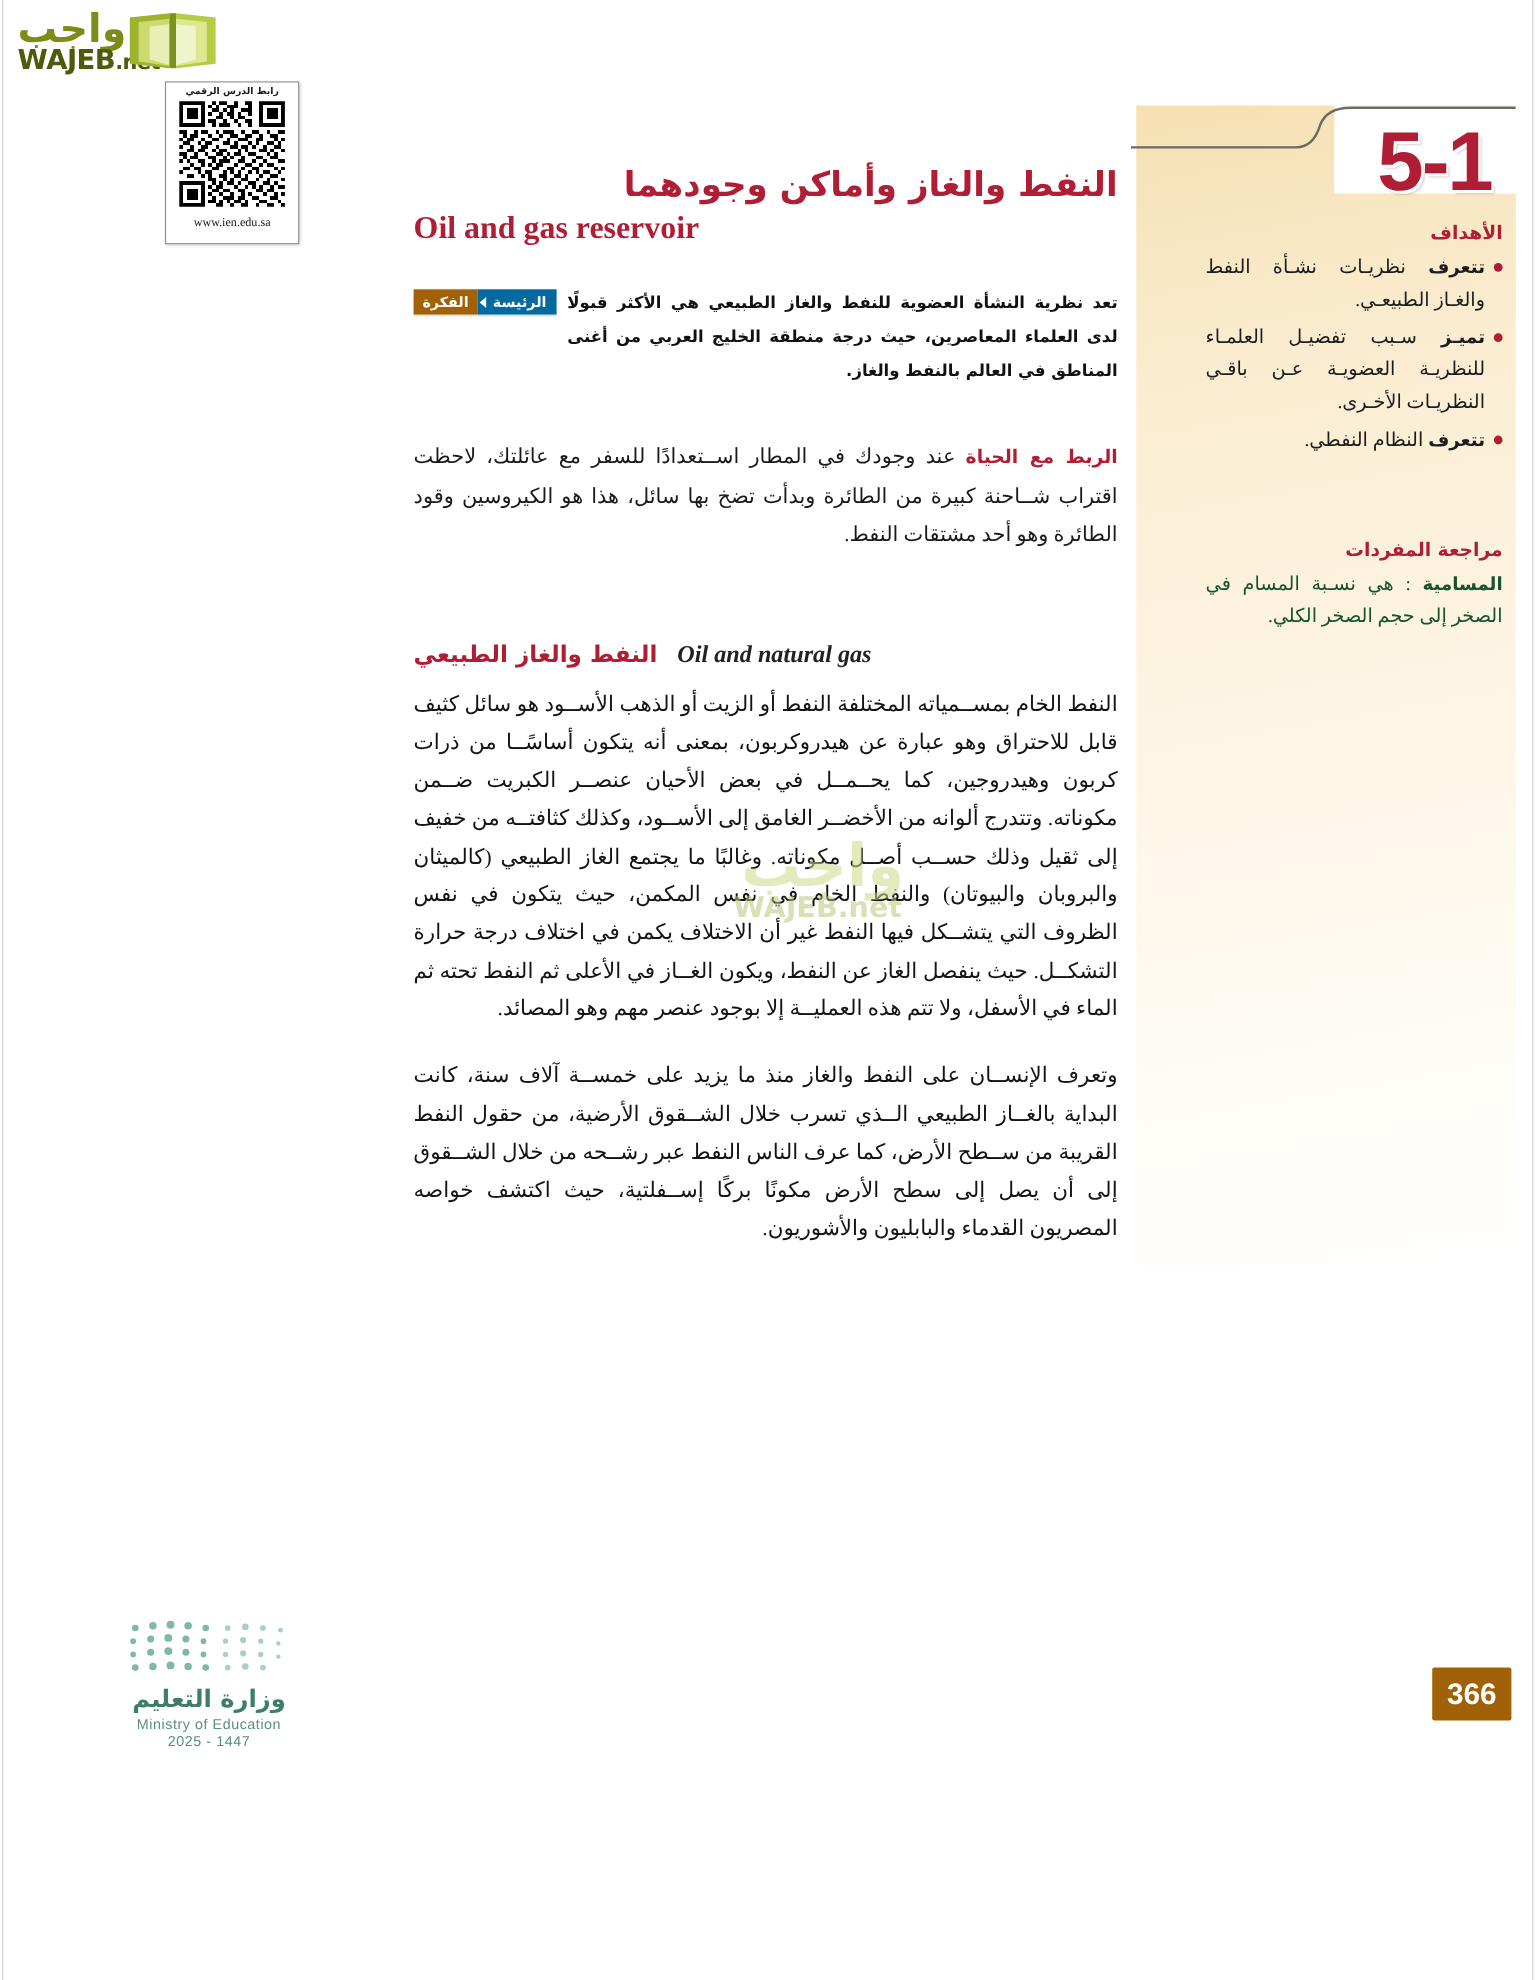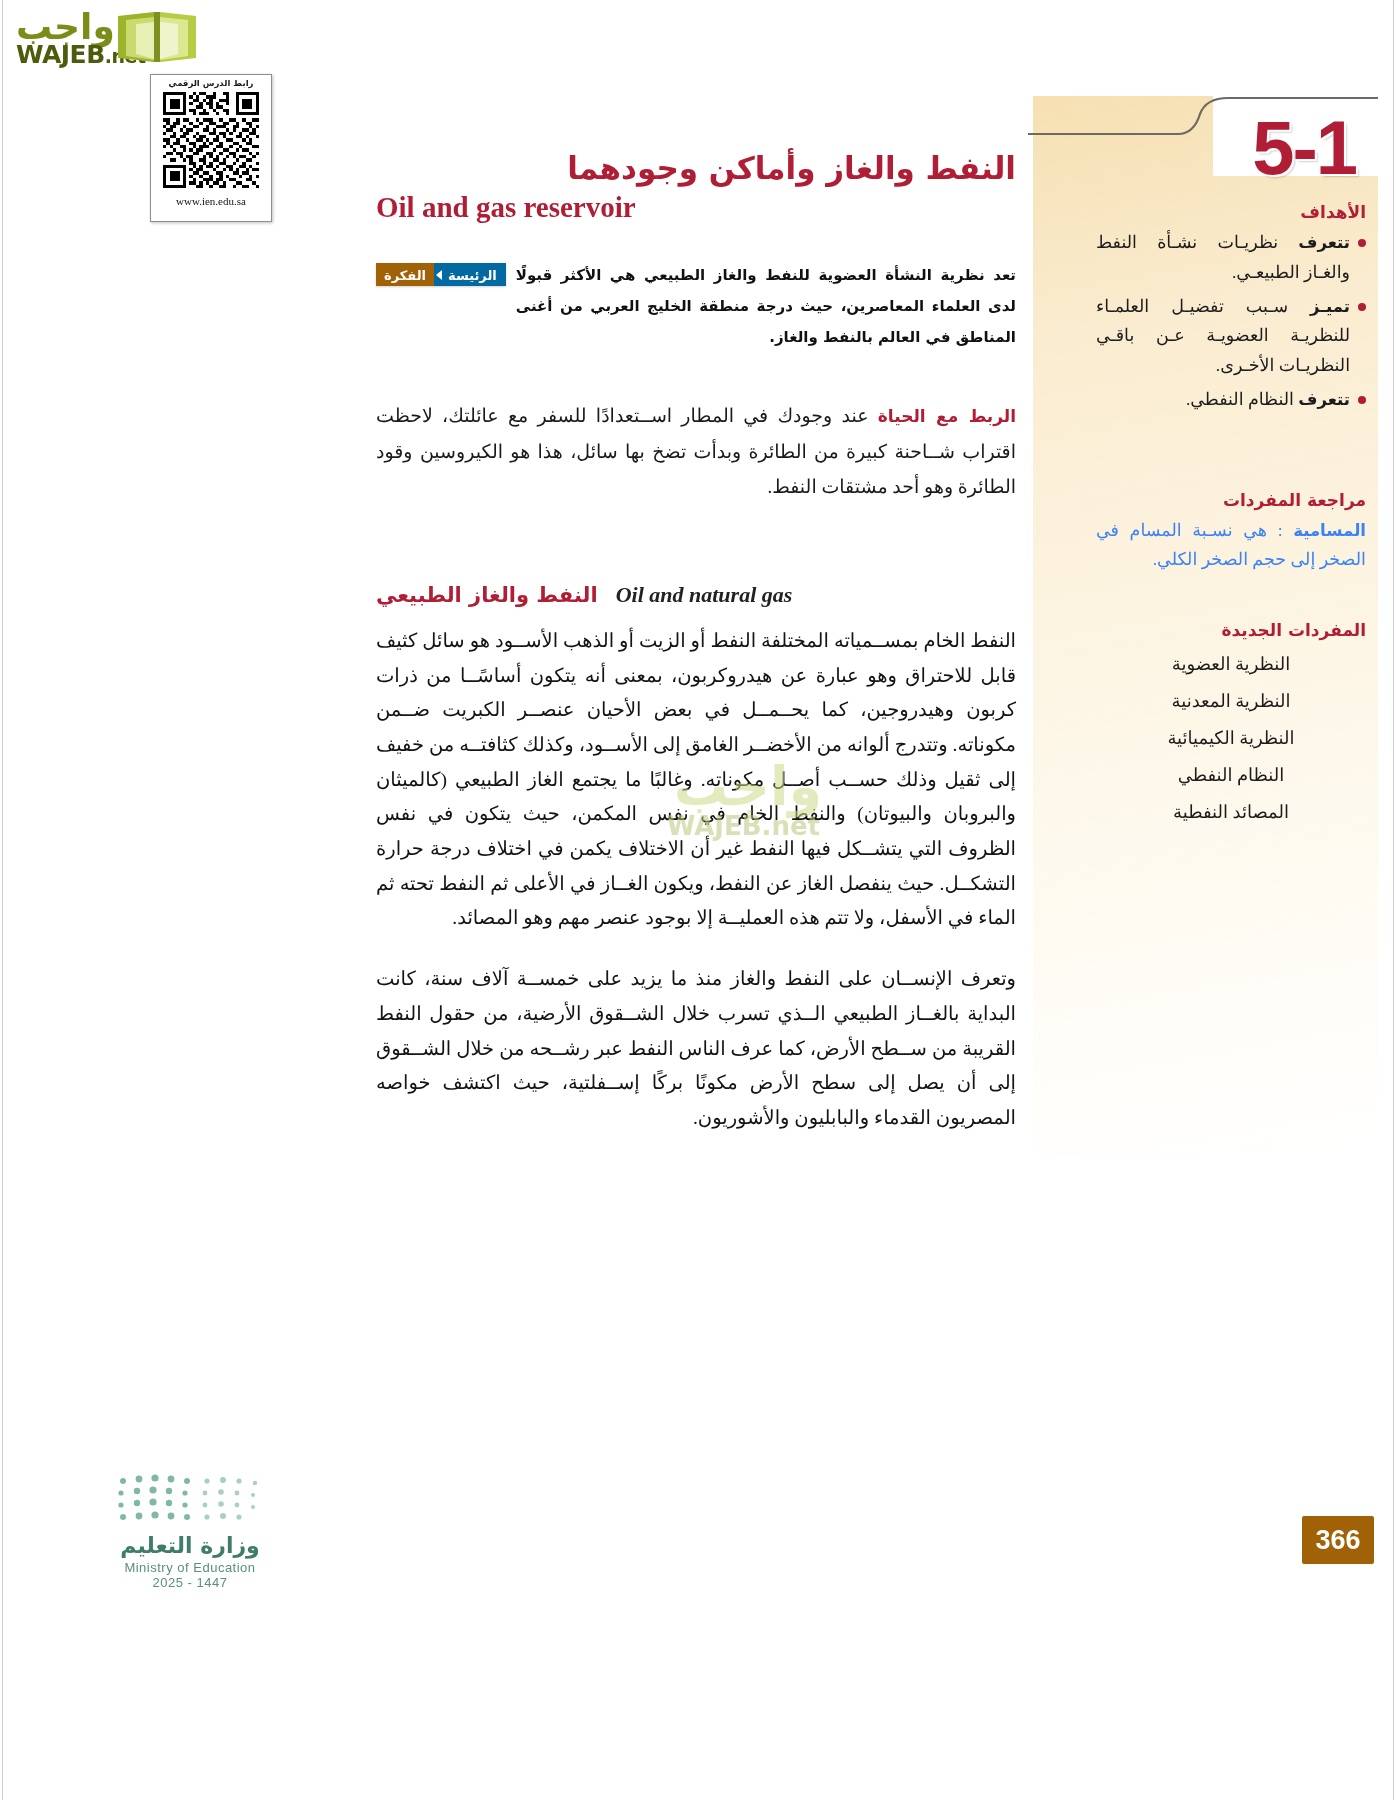--- a/index.html
+++ b/index.html
@@ -134,21 +134,21 @@
     color: #b01e35;
     font-family: "DejaVu Sans", sans-serif;
     font-weight: bold;
     font-size: 17px;
     text-align: right;
     margin-bottom: 6px;
   }
   .side-body {
     font-family: "Liberation Serif", "DejaVu Serif", serif;
     font-size: 17.5px;
-    color: #3b82f6;
+    color: #14532d;
     text-align: justify;
     line-height: 1.65;
   }
   .obj-list { list-style: none; margin: 0; padding: 0; }
   .obj-list li {
     position: relative;
     padding-right: 16px;
     margin-bottom: 4px;
     text-align: justify;
     text-align-last: right;
@@ -650,30 +650,20 @@
   </div>
 
   <div class="side-sec" style="top:490px;">
     <div class="side-h">مراجعة المفردات</div>
     <div class="side-body">
       <span class="vocab-term">المسامية</span>
       <span>: هي نسـبة المسام في الصخر إلى حجم الصخر الكلي.</span>
     </div>
   </div>
 
-  <div class="side-sec" style="top:620px;">
-    <div class="side-h">المفردات الجديدة</div>
-    <ul class="newvocab-list">
-      <li>النظرية العضوية</li>
-      <li>النظرية المعدنية</li>
-      <li>النظرية الكيميائية</li>
-      <li>النظام النفطي</li>
-      <li>المصائد النفطية</li>
-    </ul>
-  </div>
 
   <div id="main">
 
     <div id="title-ar">النفط والغاز وأماكن وجودهما</div>
     <div id="title-en">Oil and gas reservoir</div>
 
     <div id="mainidea">
       <div id="mainidea-badge">
         <span class="b-orange">الفكرة</span>
         <span class="b-teal">الرئيسة</span>

